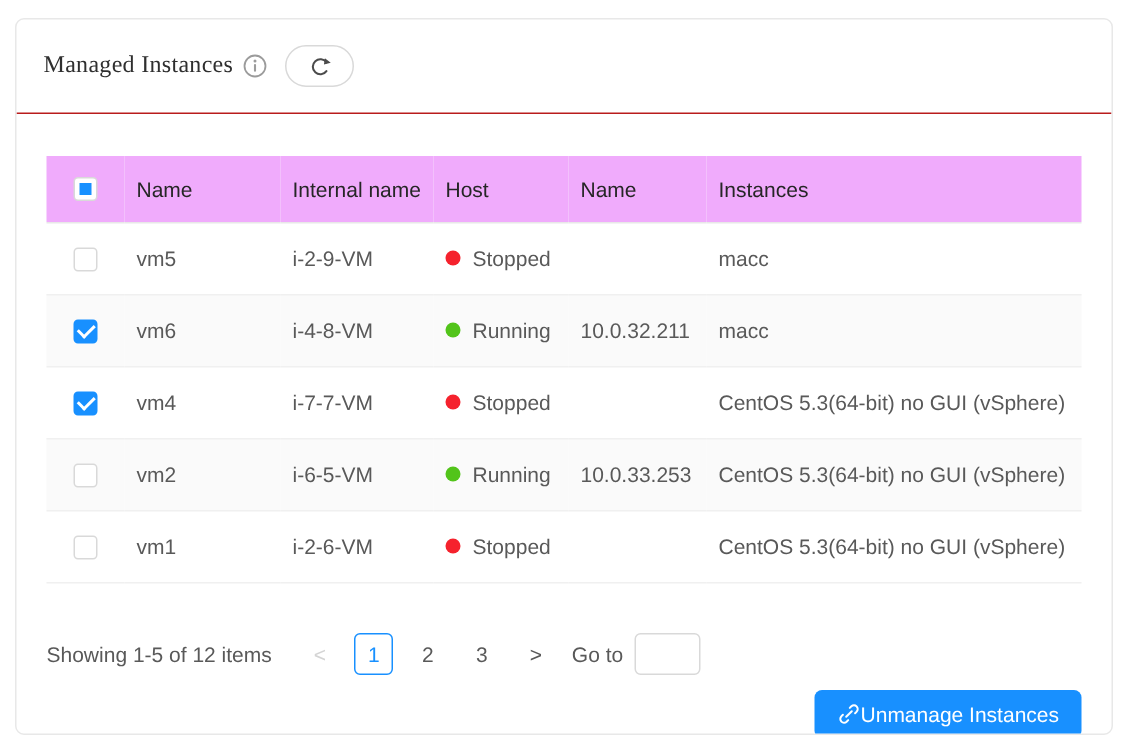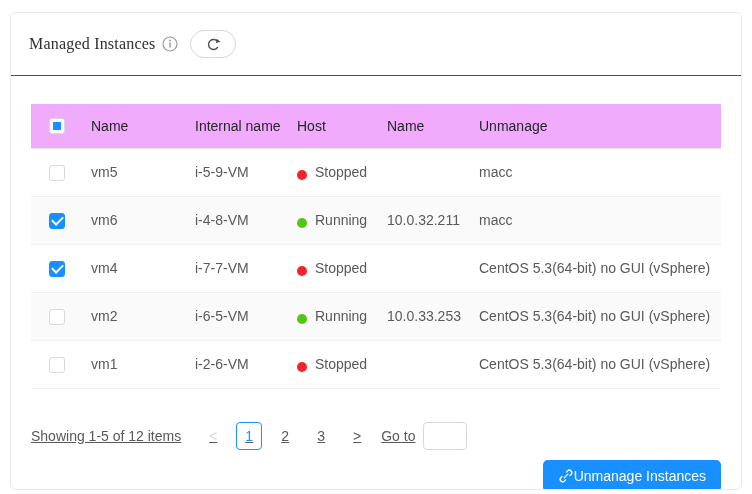--- a/index.html
+++ b/index.html
@@ -63,29 +63,28 @@
     cursor:pointer;
   }
   .cb.indeterminate::after { content:""; width:8px; height:8px; background:#1890ff; }
   .cb.checked { background:#1890ff; border-color:#1890ff; }
   .cb.checked::after {
     content:""; width:5px; height:9px; margin-top:-2px;
     border-right:2px solid #fff; border-bottom:2px solid #fff;
     transform:rotate(45deg);
   }
 
-  .state-cell { display:flex; align-items:flex-end; }
+  .state-cell { display:flex; align-items:center; }
   .dot { width:10px; height:10px; border-radius:50%; margin-right:8px; flex:none; }
 
   .pagination-row {
     margin-top:33px;
     display:flex; align-items:center;
     font-size:14px; color:#595959;
     padding-left:0px;
-    text-decoration:underline;
   }
   .pager { display:flex; align-items:center; margin-left:14px; }
   .page-item {
     min-width:26px; height:28px;
     display:inline-flex; align-items:center; justify-content:center;
     margin:0 5px;
     border-radius:4px;
     color:#595959;
     cursor:pointer;
     user-select:none;
@@ -153,28 +152,28 @@
       </colgroup>
       <thead>
         <tr>
           <th class="check-col">
             <span class="cb indeterminate"></span>
           </th>
           <th>Name</th>
           <th>Internal name</th>
           <th>Host</th>
           <th>Name</th>
-          <th>Unmanage</th>
+          <th>Instances</th>
         </tr>
       </thead>
       <tbody>
           <tr>
         <td class="check-col"><span class="cb unchecked"></span></td>
         <td>vm5</td>
-        <td>i-5-9-VM</td>
+        <td>i-2-9-VM</td>
         <td>
           <span class="state-cell">
             <span class="dot" style="background: rgb(245, 34, 45);"></span>
             <span>Stopped</span>
           </span>
         </td>
         <td></td>
         <td>macc</td>
       </tr>
           <tr>

